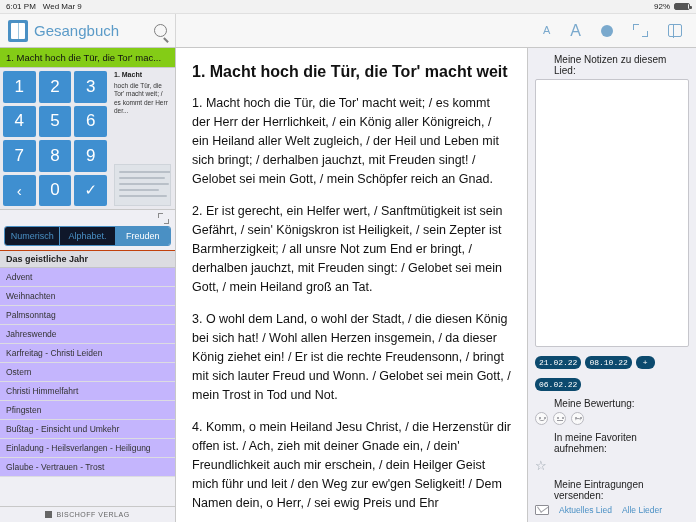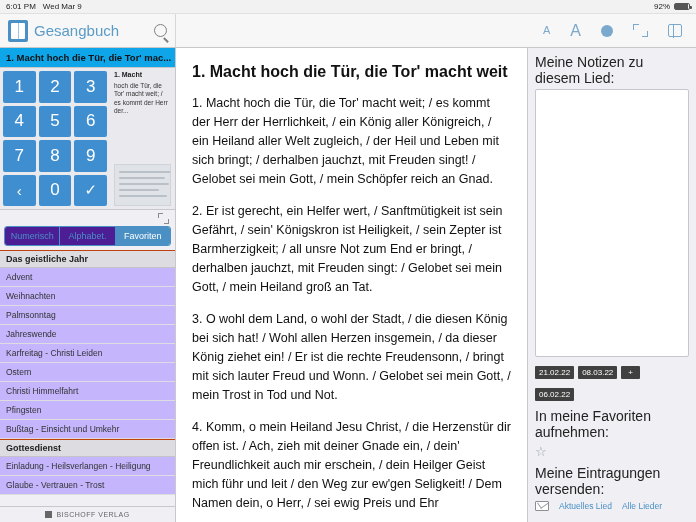--- a/index.html
+++ b/index.html
@@ -101,24 +101,24 @@
   .body { display: flex; height: 474px; width: 100%; }
 
   
   .left {
     width: 176px; height: 100%;
     background: #efeff4;
     border-right: 1px solid #c8c8c8;
     display: flex; flex-direction: column;
   }
   .song-field {
-    height: 20px; background: #0ea5e9;
+    height: 20px; background: #84cc16;
     border-bottom: 1px solid #c8c8c8;
     display: flex; align-items: center;
-    padding: 0 6px; font-size: 9.5px; font-weight: bold; color: #111;
+    padding: 0 6px; font-size: 9.5px; font-weight: normal; color: #111;
     white-space: nowrap; overflow: hidden;
   }
   .keypad-area {
     height: 142px; display: flex; background: #e9e9ee;
     border-bottom: 1px solid #c8c8c8;
   }
   .keypad {
     width: 110px; display: grid;
     grid-template-columns: repeat(3, 1fr);
     grid-template-rows: repeat(4, 1fr);
@@ -155,21 +155,21 @@
   }
   .expand-ico::before { left: 0; top: 0; border-right: 0; border-bottom: 0; }
   .expand-ico::after { right: 0; bottom: 0; border-left: 0; border-top: 0; }
 
   .seg {
     display: flex; height: 20px; margin: 0 4px 0 4px;
     border: 1px solid #4a90c4; border-radius: 3px; overflow: hidden;
   }
   .seg div {
     flex: 1; display: flex; align-items: center; justify-content: center;
-    font-size: 9px; color: #4a90c4; background: #4c1d95;
+    font-size: 9px; color: #4a90c4; background: #0f172a;
     border-right: 1px solid #4a90c4; cursor: default;
   }
   .seg div:last-child { border-right: 0; }
   .seg div.active { background: #4a90c4; color: #fff; }
 
   .list { flex: 1; overflow: hidden; margin-top: 4px; }
   .list-head {
     background: #dcdce1; font-size: 9px; font-weight: bold; color: #222;
     padding: 3px 6px; border-top: 1px solid #c2410c; border-bottom: 1px solid #c3c3c8;
   }
@@ -194,30 +194,30 @@
     font-size: 12.5px; color: #111; line-height: 1.52;
     margin-bottom: 13px;
   }
 
   
   .right {
     width: 168px; height: 100%; background: #efeff4;
     padding: 6px 7px; display: flex; flex-direction: column;
     font-size: 8.5px; color: #222;
   }
-  .r-label { font-size: 14px; color: #222; margin-bottom: 3px; }
+  .r-label { font-size: 10px; color: #222; margin-bottom: 3px; margin-left: 19px; }
   .notes-box {
     height: 268px; background: #fff; border: 1px solid #c6c6cc;
     border-radius: 2px;
   }
   .r-sec { margin-top: 7px; }
   .chips { display: flex; gap: 4px; align-items: center; margin-top: 2px; }
   .chip {
-    background: #404040; color: #fff; font-size: 8px;
-    padding: 2px 4px; border-radius: 1px; cursor: default;
+    background: #0c4a6e; color: #fff; font-size: 8px;
+    padding: 2px 4px; border-radius: 6px; cursor: default; font-family: Liberation Mono, monospace;
   }
   .chip.plus { padding: 2px 7px; }
   .smileys { display: flex; gap: 5px; margin-top: 3px; }
   .smiley {
     width: 13px; height: 13px; border: 1px solid #b9b9c0; border-radius: 50%;
     background: #fafafa; position: relative;
   }
   .smiley::before {
     content: ""; position: absolute; left: 3px; top: 4px;
     width: 1.5px; height: 1.5px; border-radius: 50%; background: #9a9aa0;
@@ -321,35 +321,34 @@
         </div>
       </div>
 
       <div class="expand-row">
         <span class="expand-ico"></span>
       </div>
 
       <div class="seg">
         <div>Numerisch</div>
         <div>Alphabet.</div>
-        <div class="active">Favoriten</div>
+        <div class="active">Freuden</div>
       </div>
 
       <div class="list">
         <div class="list-head">Das geistliche Jahr</div>
         <div class="list-item">Advent</div>
         <div class="list-item">Weihnachten</div>
         <div class="list-item">Palmsonntag</div>
         <div class="list-item">Jahreswende</div>
         <div class="list-item">Karfreitag - Christi Leiden</div>
         <div class="list-item">Ostern</div>
         <div class="list-item">Christi Himmelfahrt</div>
         <div class="list-item">Pfingsten</div>
         <div class="list-item">Bußtag - Einsicht und Umkehr</div>
-        <div class="list-head">Gottesdienst</div>
         <div class="list-item">Einladung - Heilsverlangen - Heiligung</div>
         <div class="list-item">Glaube - Vertrauen - Trost</div>
       </div>
     </div>
 
     <div class="center">
       <div class="song-title">1. Macht hoch die Tür, die Tor' macht weit</div>
       <div class="verse">1. Macht hoch die Tür, die Tor' macht weit; / es kommt der Herr der Herrlichkeit, / ein König aller Königreich, / ein Heiland aller Welt zugleich, / der Heil und Leben mit sich bringt; / derhalben jauchzt, mit Freuden singt! / Gelobet sei mein Gott, / mein Schöpfer reich an Gnad.</div>
       <div class="verse">2. Er ist gerecht, ein Helfer wert, / Sanftmütigkeit ist sein Gefährt, / sein' Königskron ist Heiligkeit, / sein Zepter ist Barmherzigkeit; / all unsre Not zum End er bringt, / derhalben jauchzt, mit Freuden singt: / Gelobet sei mein Gott, / mein Heiland groß an Tat.</div>
       <div class="verse">3. O wohl dem Land, o wohl der Stadt, / die diesen König bei sich hat! / Wohl allen Herzen insgemein, / da dieser König ziehet ein! / Er ist die rechte Freudensonn, / bringt mit sich lauter Freud und Wonn. / Gelobet sei mein Gott, / mein Trost in Tod und Not.</div>
@@ -357,31 +356,45 @@
 
     </div>
 
     <div class="right">
       <div class="r-label">Meine Notizen zu diesem Lied:</div>
       <div class="notes-box"></div>
 
       <div class="r-sec">
         <div class="chips">
           <span class="chip">21.02.22</span>
-          <span class="chip">08.03.22</span>
+          <span class="chip">08.10.22</span>
           <span class="chip plus">+</span>
         </div>
       </div>
 
       <div class="r-sec">
         <div class="chips">
           <span class="chip">06.02.22</span>
         </div>
       </div>
 
+      <div class="r-sec">
+        <div class="r-label">Meine Bewertung:</div>
+        <div class="smileys">
+          <span class="smiley">
+              <i></i>
+            </span>
+          <span class="smiley flat">
+              <i></i>
+            </span>
+          <span class="smiley sad">
+              <i></i>
+            </span>
+        </div>
+      </div>
 
       <div class="r-sec">
         <div class="r-label">In meine Favoriten aufnehmen:</div>
         <span class="star">☆</span>
       </div>
 
       <div class="r-sec">
         <div class="r-label">Meine Eintragungen versenden:</div>
         <div class="send-row">
           <span class="env"></span>

